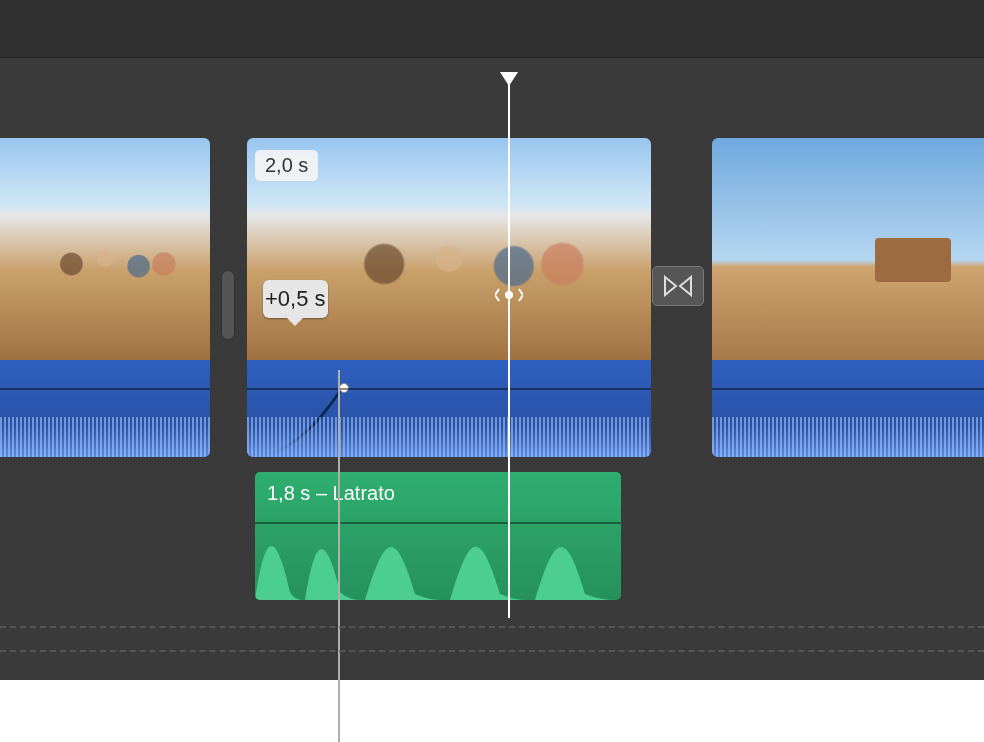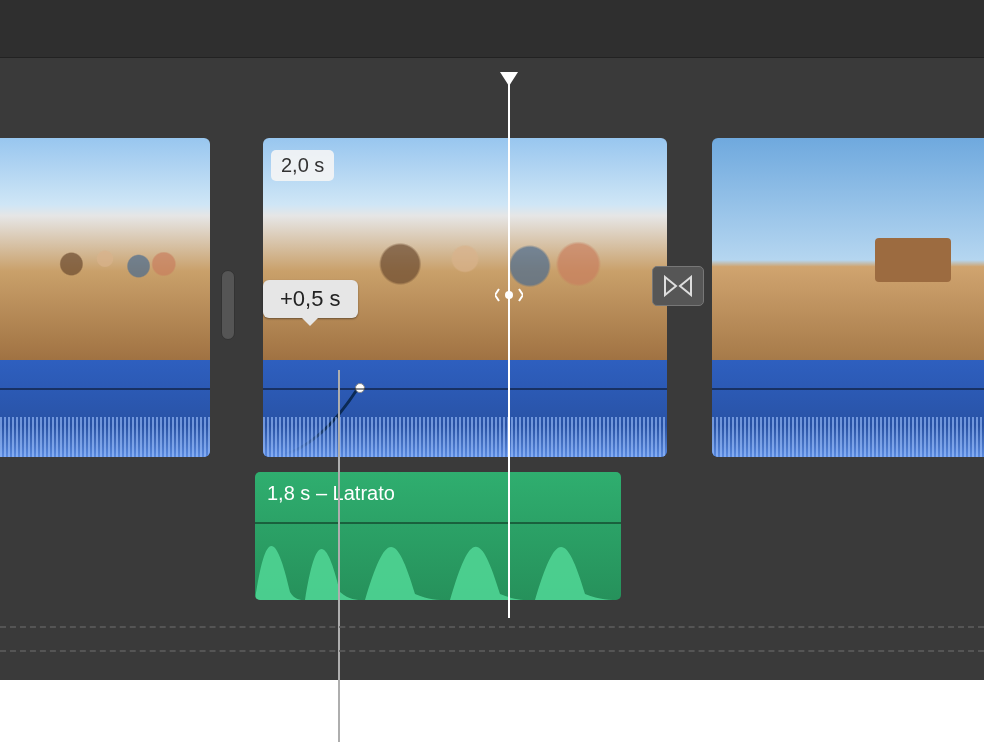--- a/index.html
+++ b/index.html
@@ -25,21 +25,21 @@
       border-bottom: 1px solid #222;
     }
     
     .clip {
       position: absolute;
       top: 138px;
       border-radius: 6px;
       overflow: visible;
     }
     .clip-1 { left: 0; width: 210px; }
-    .clip-2 { left: 247px; width: 404px; margin-left: 16px; }
+    .clip-2 { left: 247px; width: 404px; }
     .clip-3 { left: 712px; width: 272px; }
 
     .clip-video {
       height: 222px;
       width: 100%;
       border-radius: 6px 6px 0 0;
       position: relative;
       overflow: hidden;
     }
     .clip-1 .clip-video { border-radius: 0 6px 0 0; }
@@ -113,21 +113,21 @@
       padding: 4px 10px;
       font-size: 20px; font-weight: 500;
       color:#333;
     }
 
     
     .tooltip {
       position:absolute;
       background:#e6e6e6;
       border-radius:6px;
-      padding:6px 17px;
+      padding:6px 2px;
       font-size:22px; font-weight:500; color:#222;
       box-shadow: 0 1px 2px rgba(0,0,0,0.4);
     }
     .tooltip::after {
       content:"";
       position:absolute; left:50%; bottom:-8px; transform:translateX(-50%);
       border:8px solid transparent; border-top-color:#e6e6e6; border-bottom:none;
     }
     .tooltip-pos { left: 263px; top: 280px; }
 

